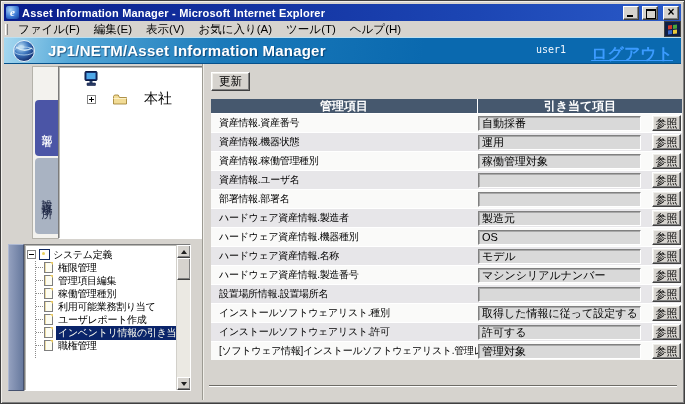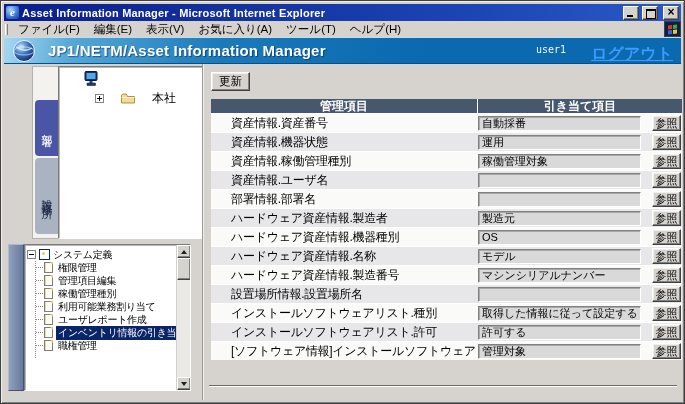--- a/index.html
+++ b/index.html
@@ -77,21 +77,21 @@
   }
   .vtab.active{background:var(--active-tab-bg,#4B55A6);color:#FFFFFF;}
   .vtab.inactive{background:var(--inactive-tab-bg,#A9B3C2);color:#1A2340;}
   
   .panel-top{
     position:absolute;left:54px;top:2px;width:145px;height:173px;background:#FFFFFF;
     border:1px solid;border-color:#7B7B7B #FFFFFF #FFFFFF #7B7B7B;
     box-shadow:inset 1px 1px 0 #B8B8B4;overflow:hidden;
   }
   .net-row{position:absolute;left:24px;top:4px;}
-  .org-row{position:absolute;left:36px;top:23px;display:flex;align-items:center;gap:17px;font-size:12px;}
+  .org-row{position:absolute;left:28px;top:23px;display:flex;align-items:center;gap:17px;font-size:14px;}
   .pmbox{
     width:9px;height:9px;background:#FFFFFF;border:1px solid #848484;position:relative;flex:0 0 9px;
   }
   .pmbox::before{content:'';position:absolute;left:1px;right:1px;top:3px;height:1px;background:#000;}
   .pmbox.plus::after{content:'';position:absolute;top:1px;bottom:1px;left:3px;width:1px;background:#000;}
   .org-label{white-space:nowrap;}
   
   .side-band{
     position:absolute;left:4px;top:180px;width:16px;height:147px;
     background:linear-gradient(90deg,#93A0BE,#67799E);
@@ -132,21 +132,21 @@
     box-shadow:inset -1px -1px 0 #808080, inset 1px 1px 0 #EFEEE9;
     font-family:"Liberation Sans",sans-serif;font-size:11.5px;color:#000;cursor:pointer;
   }
   .update-btn{position:absolute;left:8px;top:8px;height:19px;padding:0 7px;}
   .atable{position:absolute;left:8px;top:35px;width:471px;}
   .thead{display:flex;height:14px;background:var(--table-header-bg,#46586E);color:#FFFFFF;font-weight:bold;font-size:12px;}
   .th1{flex:0 0 267px;border-right:1px solid #FFFFFF;display:flex;align-items:center;justify-content:center;}
   .th2{flex:1;display:flex;align-items:center;justify-content:center;}
   .trow{display:flex;align-items:center;height:19px;border-top:1px solid #FFFFFF;background:#FAFAF9;}
   .trow.alt{background:#E7E6E9;}
-  .tlabel{flex:0 0 267px;padding-left:20px;font-size:12px;letter-spacing:-0.3px;white-space:nowrap;overflow:hidden;}
+  .tlabel{flex:0 0 267px;padding-left:8px;font-size:10px;letter-spacing:-0.3px;white-space:nowrap;overflow:hidden;}
   .tval{flex:1;display:flex;align-items:center;}
   .ro-input{
     width:163px;height:15px;padding:0 3px;background:#D9D9D9;color:#000;
     border:1px solid;border-color:#808080 #FFFFFF #FFFFFF #808080;
     box-shadow:inset 1px 1px 0 #A8A8A8;
     font-family:"Liberation Sans",sans-serif;font-size:11px;
   }
   .ref-btn{margin-left:auto;margin-right:1px;width:29px;height:16px;font-size:11px;padding:0;}
   .groove{position:absolute;left:6px;right:4px;top:321px;height:2px;border-top:1px solid #6E6C66;border-bottom:1px solid #FFFFFF;}
 </style>

